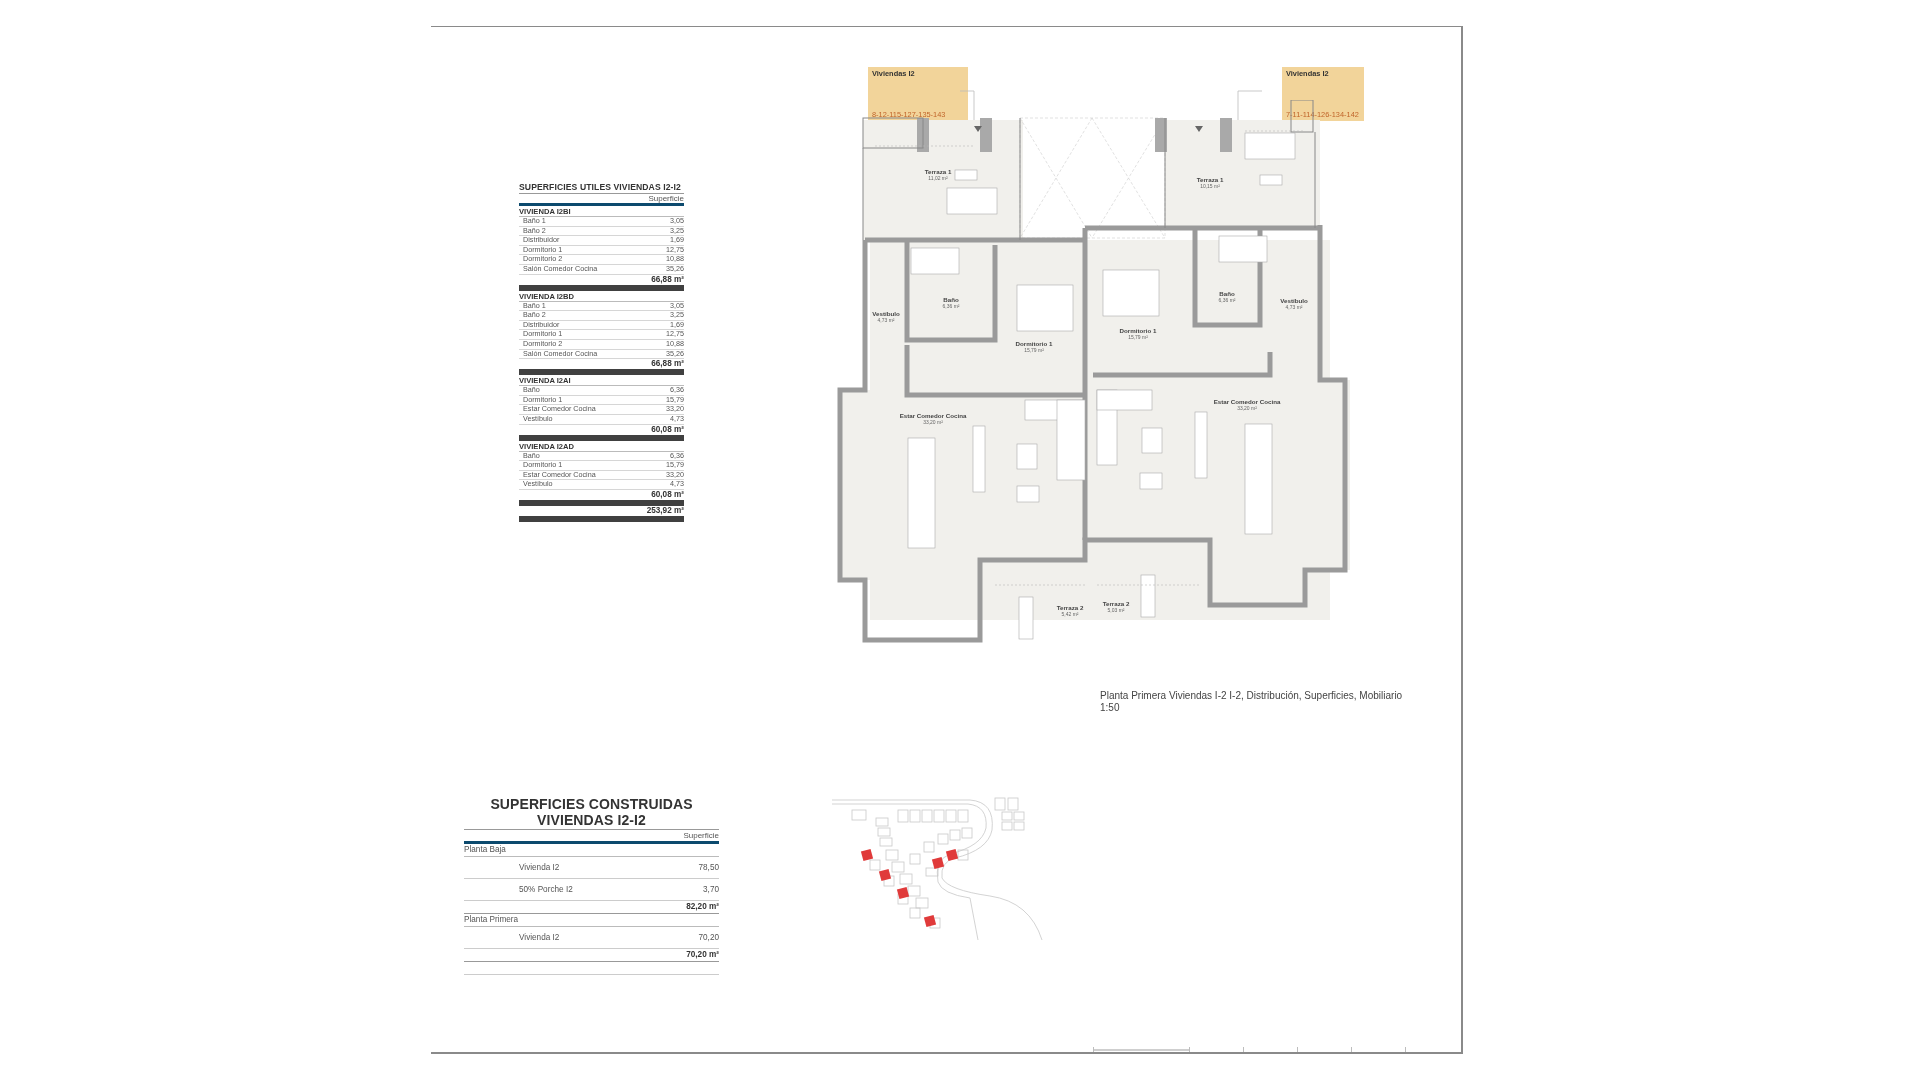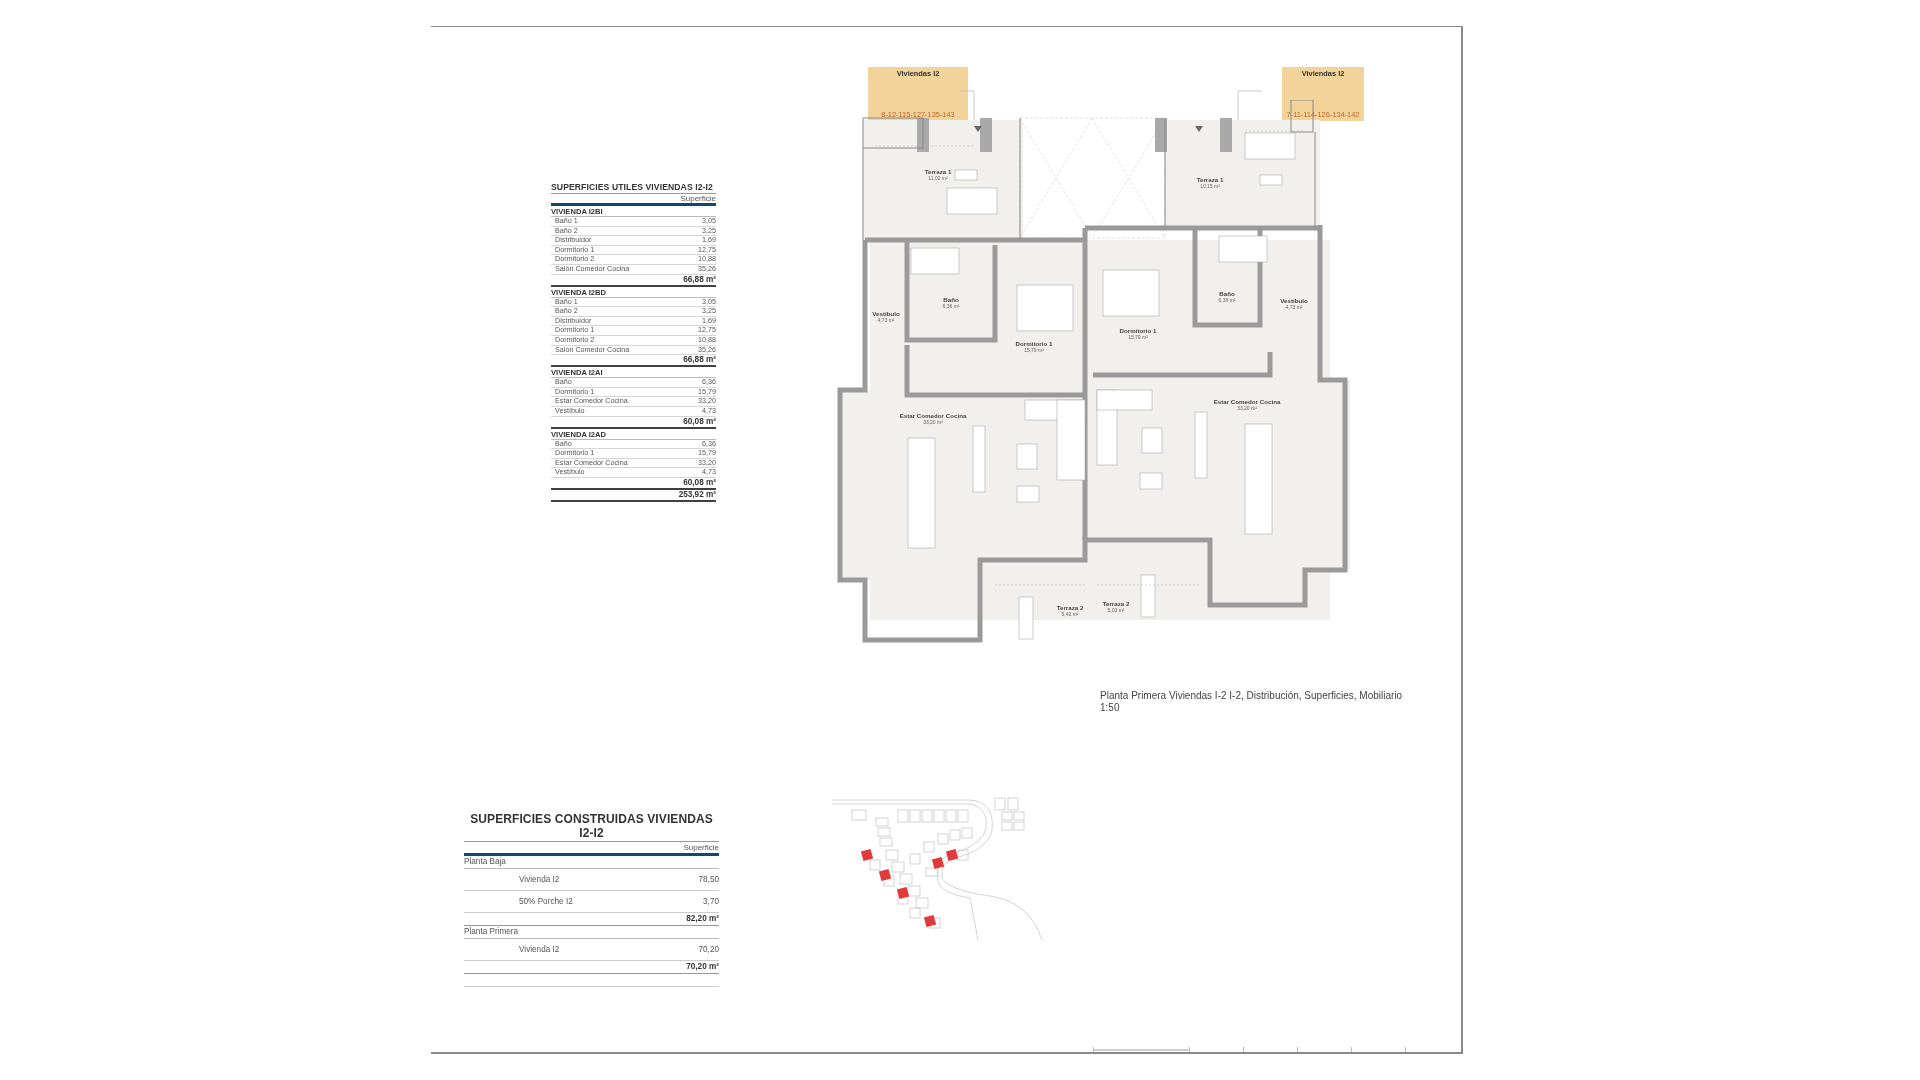--- a/index.html
+++ b/index.html
@@ -9,33 +9,33 @@
   .frame-bottom { position:absolute; left:431px; top:1052px; width:1032px; height:2px; background:#8a8a8a; }
   .scalebar { position:absolute; left:1093px; top:1049px; width:96px; height:2px; background:#cfcfcf; }
   .tick { position:absolute; top:1047px; width:1px; height:5px; background:#bdbdbd; }
 
   
   .tbl { position:absolute; font-size:7.2px; color:#555; }
   .tbl .title { font-weight:bold; font-size:8.6px; color:#333; border-bottom:1px solid #999; padding-bottom:1px; letter-spacing:0.1px; }
   .tbl .sub { text-align:right; font-size:8px; color:#555; border-bottom:3px solid #0c4a6e; }
   .tbl .group { font-weight:bold; font-size:7.6px; color:#333; border-bottom:1px solid #bbb; margin-top:1px; }
   .tbl .row { display:flex; justify-content:space-between; border-bottom:1px solid #d6d6d6; height:8.6px; line-height:8.6px; padding-left:4px;gap:24px; }
-  .tbl .total { text-align:right; font-weight:bold; font-size:8.2px; color:#333; border-bottom:2px solid #404040; height:10px; line-height:10px; }
-  #utiles { left:519px; top:182px; width:165px;margin-left:32px; }
+  .tbl .total { text-align:right; font-weight:bold; font-size:8.2px; color:#333; border-bottom:6px solid #404040; height:10px; line-height:10px; }
+  #utiles { left:519px; top:182px; width:165px; }
 
   #construidas { left:464px; top:796px; width:255px; font-size:8.2px; }
-  #construidas .title { text-align:center; font-size:12px;margin-top:16px; }
+  #construidas .title { text-align:center; font-size:14px; }
   #construidas .sub { font-size:8px; height:11px; line-height:11px; }
   #construidas .lvl { height:12px; line-height:12px; border-bottom:1px solid #bbb; color:#555; }
   #construidas .crow { display:flex; justify-content:space-between; height:21px; line-height:21px; padding-left:55px; color:#555; border-bottom:1px solid #ccc;text-align:right; }
   #construidas .ctotal { text-align:right; font-weight:bold; height:12px; line-height:12px; border-bottom:1px solid #999; color:#333; }
   #construidas .blank { height:12px; border-bottom:1px solid #ccc; }
 
   
-  .tag { position:absolute; background:#f2d49a; text-align:center; font-size:7.4px; line-height:9px; padding:2px 4px; }
+  .tag { position:absolute; background:#f2d49a; font-size:7.4px; line-height:9px; padding:2px 4px; }
   .tag .t1 { font-weight:bold; color:#333; }
   .tag .t2 { color:#c0642a;margin-top:32px; }
 
   .caption { position:absolute; left:1100px; top:690px; width:306px; text-align:left; font-size:10px; color:#444; line-height:12px; }
 
   
   #plan { position:absolute; left:835px; top:100px; width:560px; height:580px; }
   .room-label { position:absolute; font-size:6.2px; font-weight:bold; color:#444; text-align:center; white-space:nowrap; transform:translateX(-50%); }
   .room-area { display:block; font-weight:normal; font-size:5px; color:#666; }
 </style>

